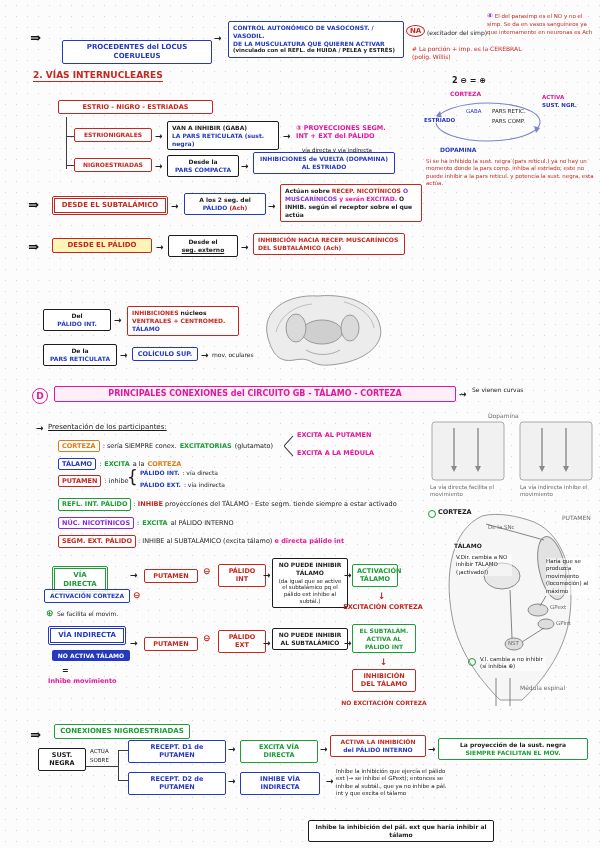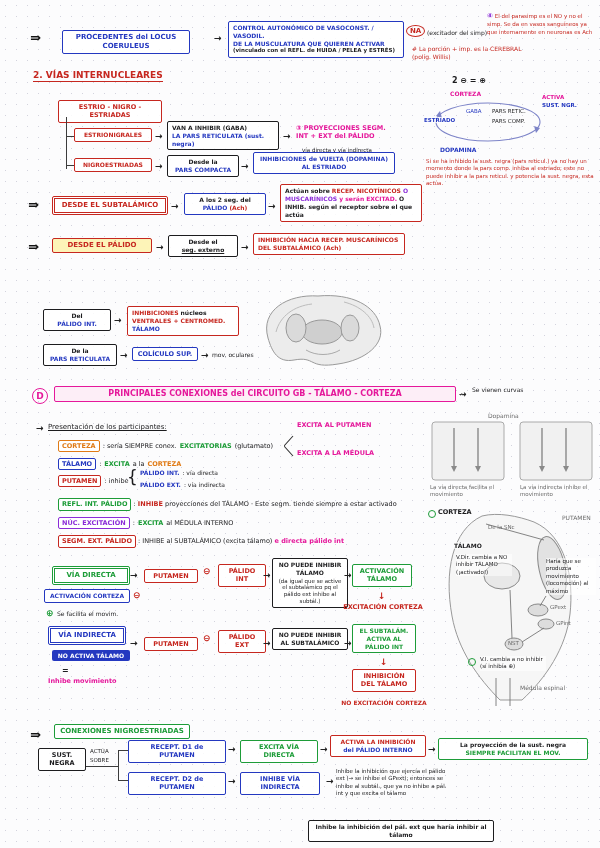--- a/index.html
+++ b/index.html
@@ -27,38 +27,38 @@
 .lh{line-height:1.35}
 .circle-letter{width:16px;height:16px;border:1.4px solid;border-radius:50%;text-align:center;line-height:14px;font-weight:bold;font-size:9px}
 .gmark{width:8px;height:8px;border:1.3px solid #1d9c38;border-radius:50%}
 </style>
 </head>
 <body>
 
 <div class="sheet">
 
   <span class="abs marg" style="left:30px;top:31px">⇛</span>
-  <div class="abs box blue ctr f7" style="left:62px;top:30px;width:128px">PROCEDENTES del LOCUS COERULEUS</div>
+  <div class="abs box blue ctr f7" style="left:62px;top:40px;width:150px">PROCEDENTES del LOCUS COERULEUS</div>
   <span class="abs arr" style="left:214px;top:34px">→</span>
   <div class="abs box blue f6" style="left:228px;top:21px;width:176px">
     <span class="b">CONTROL AUTONÓMICO DE VASOCONST. / VASODIL.</span><br>
     <span class="b">DE LA MUSCULATURA QUE QUIEREN ACTIVAR</span>
     <div class="ink f55">(vinculado con el REFL. de HUIDA / PELEA y ESTRÉS)</div>
   </div>
   <span class="abs badge red" style="left:406px;top:25px">NA</span>
   <span class="abs ink f6" style="left:427px;top:29px">(excitador del simp)</span>
   <div class="abs red f6 lh" style="left:412px;top:45px;width:112px"># La porción + imp. es la CEREBRAL (políg. Willis)</div>
   <div class="abs f55 lh" style="left:487px;top:12px;width:106px">
     <span class="purple b f7">④</span>
     <span class="red">El del parasimp es el NO y no el simp. Se da en vasos sanguíneos ya que internamente en neuronas es Ach</span>
   </div>
 
   <div class="abs red b f9" style="left:33px;top:70px;border-bottom:1.4px solid #c6271f;padding-bottom:1px">2. VÍAS INTERNUCLEARES</div>
 
-  <div class="abs box red ctr f65" style="left:58px;top:100px;width:104px">ESTRIO - NIGRO - ESTRIADAS</div>
+  <div class="abs box red ctr f65" style="left:58px;top:100px;width:155px">ESTRIO - NIGRO - ESTRIADAS</div>
   <div class="ln" style="left:66px;top:117px;width:1.2px;height:52px"></div>
   <div class="ln" style="left:66px;top:136px;width:8px;height:1.2px"></div>
   <div class="ln" style="left:66px;top:165px;width:8px;height:1.2px"></div>
 
   <div class="abs box red ctr f6" style="left:74px;top:128px;width:78px">ESTRIONIGRALES</div>
   <span class="abs arr" style="left:155px;top:132px">→</span>
   <div class="abs box ink f6" style="left:167px;top:121px;width:112px">
     <span class="ink b">VAN A INHIBIR (GABA)</span><br>
     <span class="blue b">LA PARS RETICULATA (sust. negra)</span>
   </div>
@@ -165,21 +165,21 @@
 
   <div class="row f65" style="left:58px;top:440px">
     <span class="tag orange f65">CORTEZA</span>
     <span class="ink">: sería SIEMPRE conex.</span>
     <span class="green b">EXCITATORIAS</span>
     <span class="ink">(glutamato)</span>
   </div>
   <svg class="abs" style="left:284px;top:433px" width="10" height="26">
     <path d="M0,13 L9,3 M0,13 L9,23" stroke="#333" stroke-width="1.1" fill="none"></path>
   </svg>
-  <span class="abs pink b f65" style="left:297px;top:421px">EXCITA AL PUTAMEN</span>
+  <span class="abs pink b f65" style="left:297px;top:431px">EXCITA AL PUTAMEN</span>
   <span class="abs pink b f65" style="left:297px;top:449px">EXCITA A LA MÉDULA</span>
 
   <div class="row f65" style="left:58px;top:458px">
     <span class="tag blue f65">TÁLAMO</span>
     <span class="ink">:</span>
     <span class="green b">EXCITA</span>
     <span class="ink">a la</span>
     <span class="orange b">CORTEZA</span>
   </div>
 
@@ -198,49 +198,49 @@
   </div>
 
   <div class="abs f65" style="left:58px;top:498px;width:382px;line-height:1.45">
     <span class="tag green f65">REFL. INT. PÁLIDO</span>
     <span class="ink">:</span>
     <span class="red b">INHIBE</span>
     <span class="ink">proyecciones del TÁLAMO · Este segm. tiende siempre a estar activado</span>
   </div>
 
   <div class="row f65" style="left:58px;top:517px">
-    <span class="tag purple f65">NÚC. EXCITACIÓN</span>
+    <span class="tag purple f65">NÚC. NICOTÍNICOS</span>
     <span class="ink">:</span>
     <span class="green b">EXCITA</span>
-    <span class="ink">al MÉDULA INTERNO</span>
+    <span class="ink">al PÁLIDO INTERNO</span>
   </div>
 
   <div class="abs f65" style="left:58px;top:535px;width:382px;line-height:1.45">
     <span class="tag red f65">SEGM. EXT. PÁLIDO</span>
     <span class="ink">: INHIBE al SUBTALÁMICO (excita tálamo)</span>
     <span class="pink b">e directa pálido int</span>
   </div>
 
-  <div class="abs box dbl green ctr f7" style="left:52px;top:566px;width:78px">VÍA DIRECTA</div>
+  <div class="abs box dbl green ctr f7" style="left:52px;top:566px;width:56px">VÍA DIRECTA</div>
   <div class="abs box blue ctr f6" style="left:44px;top:589px;width:86px">ACTIVACIÓN CORTEZA</div>
   <span class="abs sym red" style="left:133px;top:591px">⊖</span>
   <span class="abs sym green" style="left:46px;top:609px">⊕</span>
   <span class="abs ink f6" style="left:57px;top:610px">Se facilita el movim.</span>
   <span class="abs arr" style="left:130px;top:571px">→</span>
   <div class="abs box red ctr f65" style="left:144px;top:569px;width:54px">PUTAMEN</div>
   <span class="abs sym red" style="left:203px;top:567px">⊖</span>
   <div class="abs box red ctr f65" style="left:218px;top:564px;width:48px">PÁLIDO INT</div>
   <span class="abs arr" style="left:263px;top:571px">→</span>
   <div class="abs box ink ctr f6" style="left:272px;top:558px;width:76px">
     <span class="b">NO PUEDE INHIBIR</span><br>
     <span class="b">TÁLAMO</span>
     <div class="f55" style="font-weight:normal;line-height:1.25;margin-top:1px">(da igual que se active el subtalámico pq el pálido ext inhibe al subtál.)</div>
   </div>
   <span class="abs arr" style="left:344px;top:571px">→</span>
-  <div class="abs box green ctr f65" style="left:352px;top:564px;width:60px">ACTIVACIÓN TÁLAMO</div>
+  <div class="abs box green ctr f65" style="left:352px;top:564px;width:46px">ACTIVACIÓN TÁLAMO</div>
   <span class="abs arr red" style="left:378px;top:592px;color:#c6271f">↓</span>
   <div class="abs red b f65 ctr" style="left:342px;top:603px;width:82px">EXCITACIÓN CORTEZA</div>
 
   <div class="abs box dbl blue ctr f7" style="left:48px;top:626px;width:78px">VÍA INDIRECTA</div>
   <div class="abs solidblue f6" style="left:52px;top:650px;width:78px">NO ACTIVA TÁLAMO</div>
   <span class="abs ink b f8" style="left:62px;top:666px">=</span>
   <div class="abs pink b f65" style="left:48px;top:677px;width:84px">Inhibe movimiento</div>
   <span class="abs arr" style="left:130px;top:639px">→</span>
   <div class="abs box red ctr f65" style="left:144px;top:637px;width:54px">PUTAMEN</div>
   <span class="abs sym red" style="left:203px;top:634px">⊖</span>

